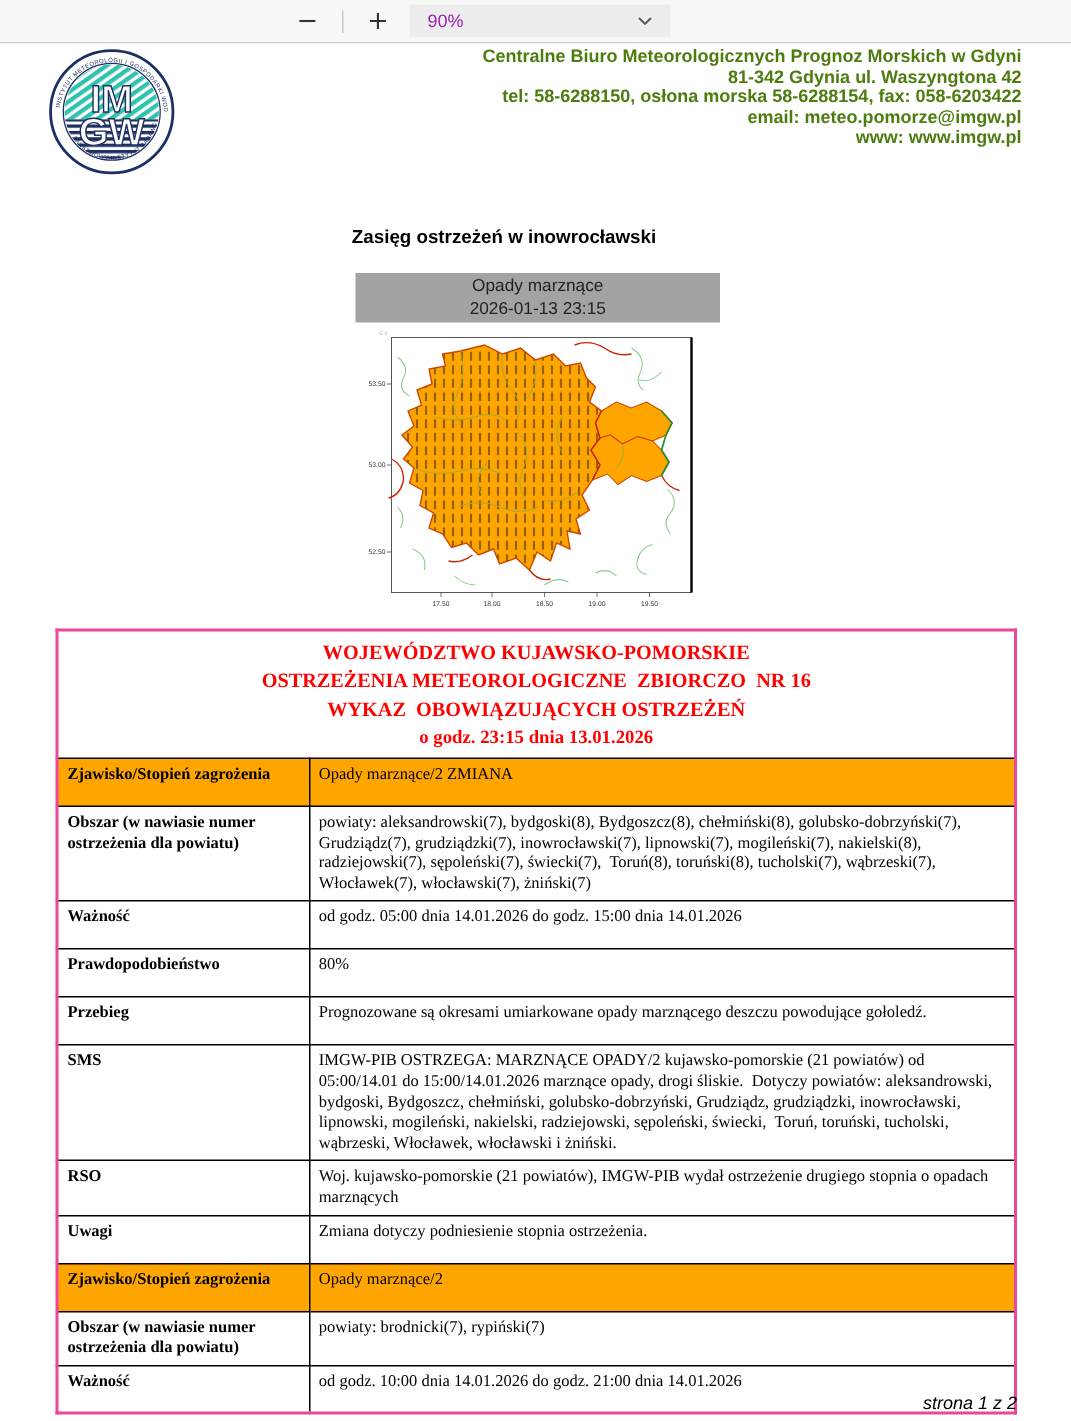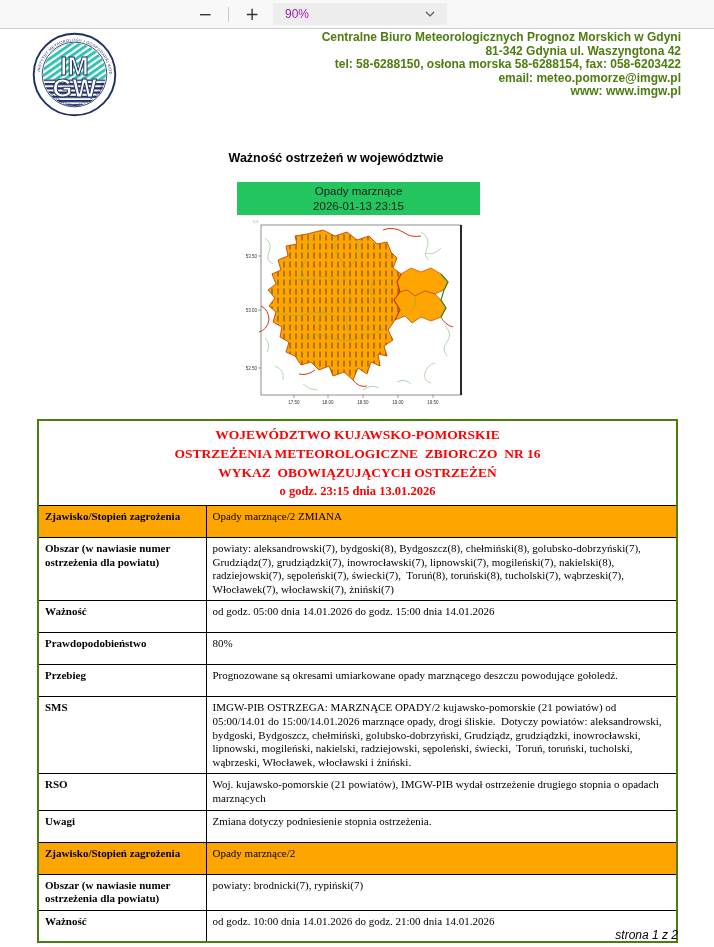--- a/index.html
+++ b/index.html
@@ -27,28 +27,28 @@
   .logo { position:absolute; left:32px; top:3px; width:85px; height:85px; }
 
   .contact { position:absolute; right:33px; top:2px; text-align:right;
              color:#4d7c0f; font-size:12px; line-height:13.5px; font-weight:bold; }
   .contact div { white-space:nowrap; }
 
   .section-title { position:absolute; left:180px; top:122px; width:312px; text-align:center;
                    font-size:12.5px; font-weight:600; color:#000; }
 
   .map-caption { position:absolute; left:237px; top:153px; width:243px; height:33px;
-                 background:#22c55e; text-align:center; font-size:11.5px; color:#222;
+                 background:#a3a3a3; text-align:center; font-size:11.5px; color:#222;
                  line-height:15px; padding-top:2px; }
 
   .map-wrap { position:absolute; left:245px; top:189px; width:228px; height:196px; }
 
   
   table.warn { position:absolute; left:37px; top:390px; width:641px;
-               border-collapse:collapse; border:2px solid #4d7c0f;
+               border-collapse:collapse; border:2px solid #ec4899;
                font-family:"Liberation Serif", serif; }
   table.warn td { border:1px solid #000; vertical-align:top;
                   font-size:11px; line-height:13.6px; padding:4px 6px; }
   td.ttl { text-align:center; padding:7px 4px 6px 4px; }
   .title-line { color:#f00; font-weight:bold; font-size:13.5px; line-height:19px;
                 white-space:pre-wrap; }
   .title-line.small { font-size:12.5px; }
   td.lbl { width:168px; font-weight:bold; }
   td.val { white-space:pre-wrap; }
   tr.row-highlight td { background:#FFA500; }
@@ -110,21 +110,21 @@
   </svg>
 
   <div class="contact">
     <div>Centralne Biuro Meteorologicznych Prognoz Morskich w Gdyni</div>
     <div>81-342 Gdynia ul. Waszyngtona 42</div>
     <div>tel: 58-6288150, osłona morska 58-6288154, fax: 058-6203422</div>
     <div>email: meteo.pomorze@imgw.pl</div>
     <div>www: www.imgw.pl</div>
   </div>
 
-  <div class="section-title">Ważność ostrzeżeń w województwie</div>
+  <div class="section-title">Zasięg ostrzeżeń w inowrocławski</div>
 
   <div class="map-caption">
     <div>Opady marznące</div>
     <div>2026-01-13 23:15</div>
   </div>
 
   <svg class="map-wrap" viewBox="0 0 228 196">
     <defs>
       <pattern id="hatch" width="6" height="9" patternUnits="userSpaceOnUse">
         <rect width="6" height="9" fill="#FFA500"></rect>

